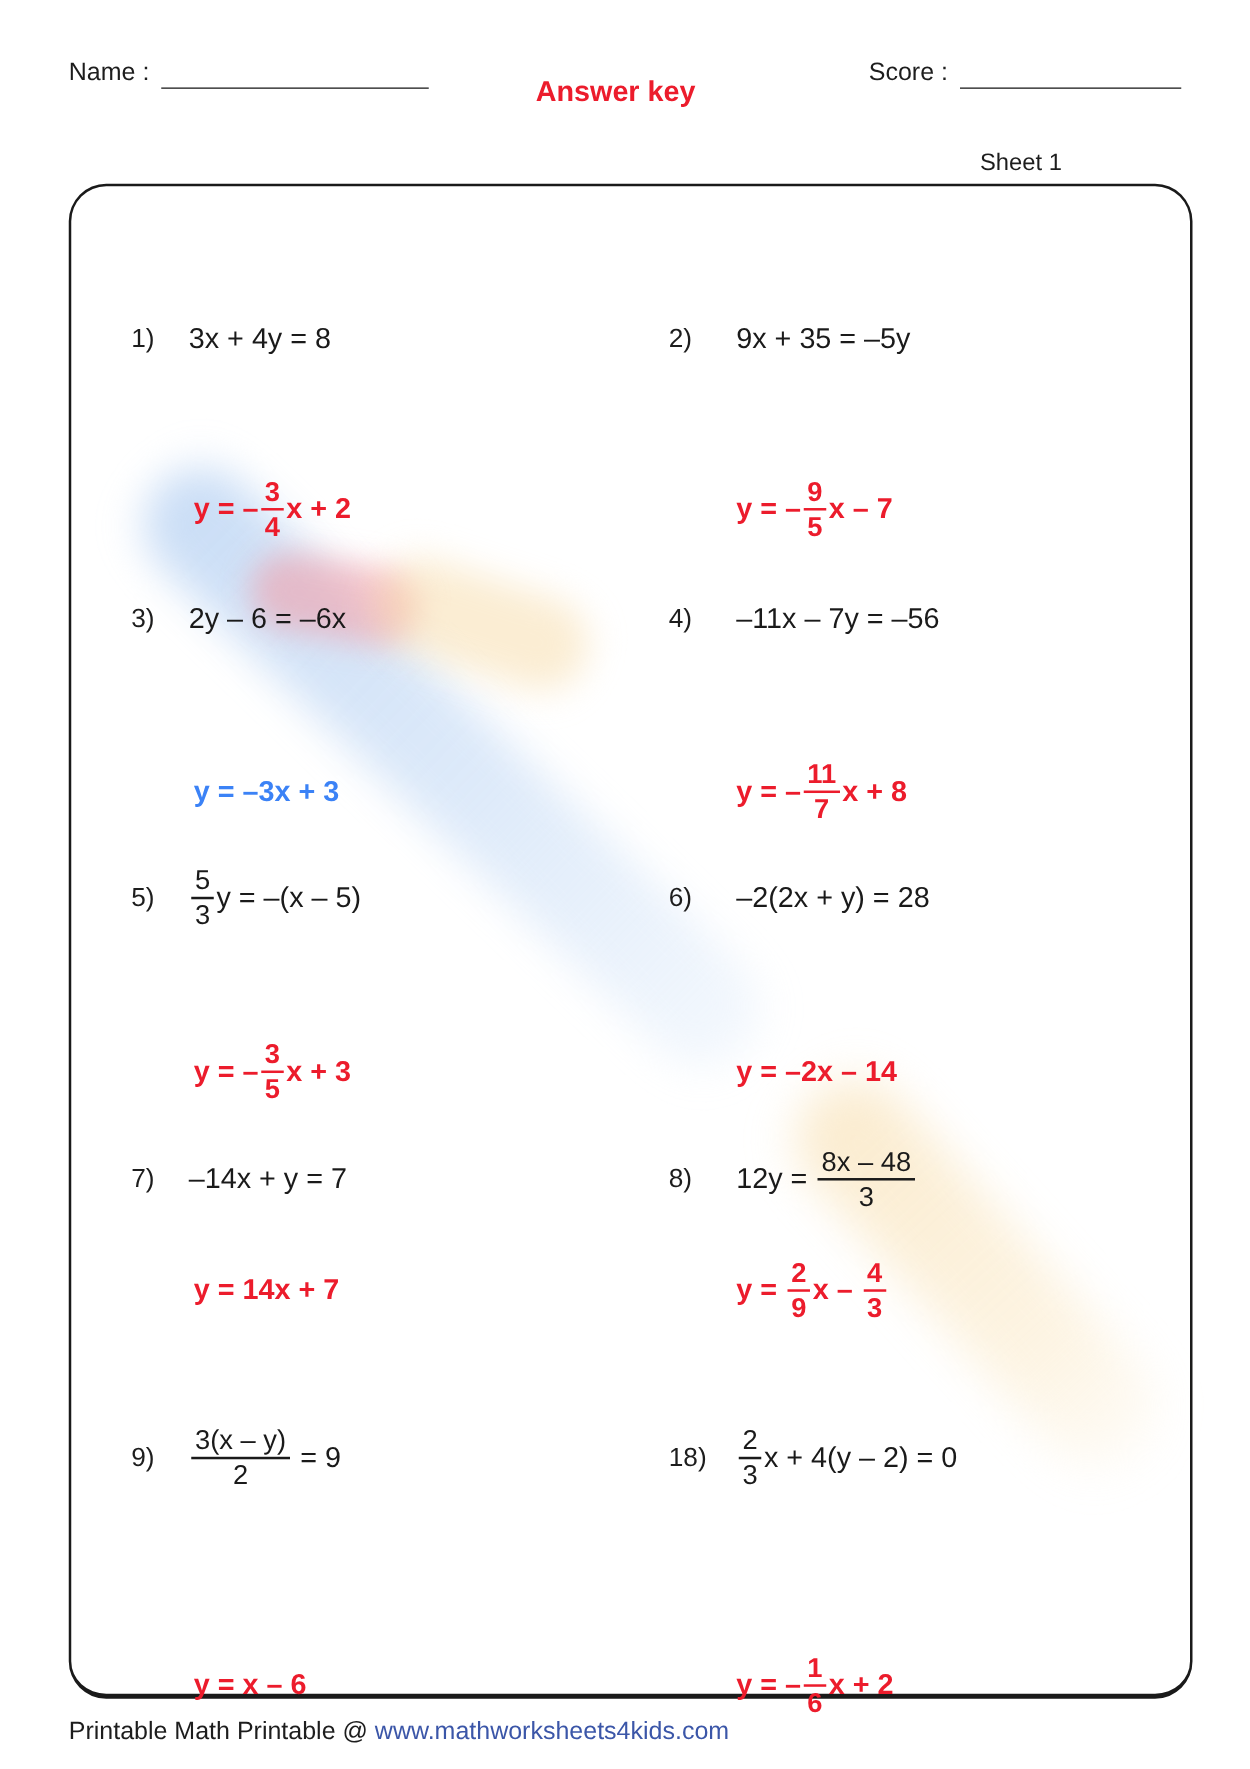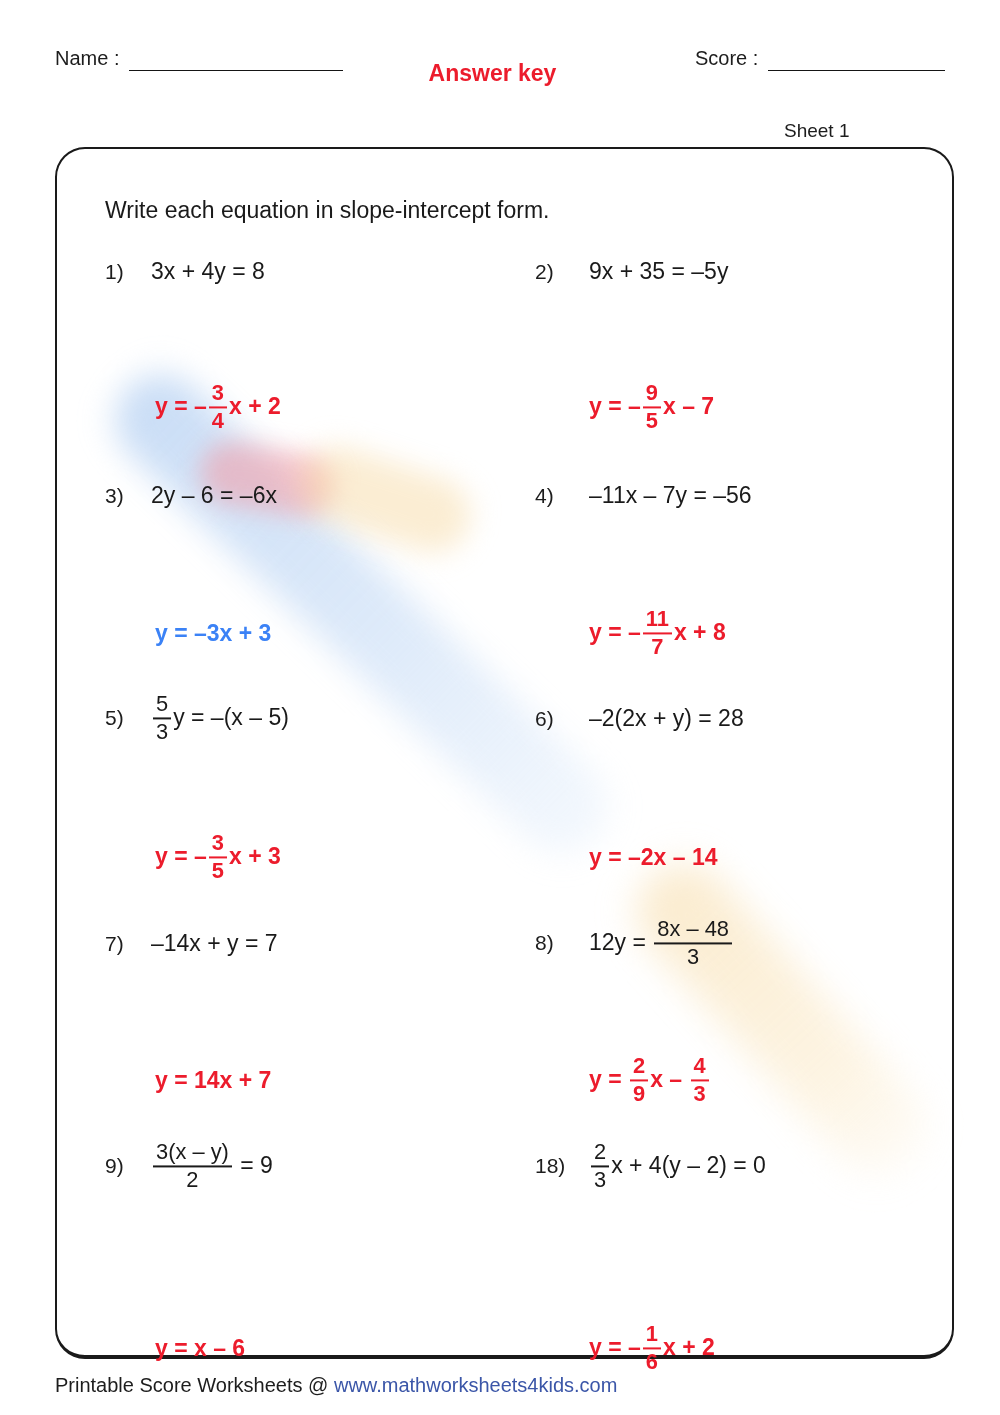--- a/index.html
+++ b/index.html
@@ -78,21 +78,20 @@
   </div>
   <div id="answer-key" style="color: rgb(236, 28, 44);">Answer key</div>
   <div class="hdr-field" id="score-field">
     <span class="lbl">Score :</span>
     <span class="uline"></span>
   </div>
 
   <div id="sheet-label">Sheet 1</div>
 
   <div id="main-box">
-    <div id="instruction">Write each equation in slope-intercept form.</div>
 
     <div class="row" style="top:77px">
       <div class="cell cell-l">
         <span class="pnum">1)</span>
         <span class="eq"><span>3x + 4y = 8</span></span>
       </div>
       <div class="cell cell-r">
         <span class="pnum">2)</span>
         <span class="eq"><span>9x + 35 = –5y</span></span>
       </div>
@@ -151,21 +150,21 @@
       <div class="cell cell-l">
         <span class="pnum">7)</span>
         <span class="eq"><span>–14x + y = 7</span></span>
       </div>
       <div class="cell cell-r">
         <span class="pnum">8)</span>
         <span class="eq"><span>12y = </span><span class="fr"><span class="n">8x – 48</span><span class="d">3</span></span></span>
       </div>
     </div>
 
-    <div class="row ans" style="top:886px">
+    <div class="row ans" style="top:838px">
       <div class="cell cell-l">
         <span class="eq" style="color: rgb(236, 28, 44);"><span>y = 14x + 7</span></span>
       </div>
       <div class="cell cell-r">
         <span class="eq" style="color: rgb(236, 28, 44);"><span>y = </span><span class="fr"><span class="n">2</span><span class="d">9</span></span><span>x – </span><span class="fr"><span class="n">4</span><span class="d">3</span></span></span>
       </div>
     </div>
 
     <div class="row" style="top:972px">
       <div class="cell cell-l">
@@ -181,15 +180,15 @@
     <div class="row ans" style="top:1154px">
       <div class="cell cell-l">
         <span class="eq" style="color: rgb(236, 28, 44);"><span>y = x – 6</span></span>
       </div>
       <div class="cell cell-r">
         <span class="eq" style="color: rgb(236, 28, 44);"><span>y = –</span><span class="fr"><span class="n">1</span><span class="d">6</span></span><span>x + 2</span></span>
       </div>
     </div>
   </div>
 
-  <div id="footer"><span>Printable Score Worksheets @ </span><a href="#" style="color: rgb(59, 86, 168);">www.mathworksheets4kids.com</a></div>
+  <div id="footer"><span>Printable Math Printable @ </span><a href="#" style="color: rgb(59, 86, 168);">www.mathworksheets4kids.com</a></div>
 
 </div>
 
 </body></html>

